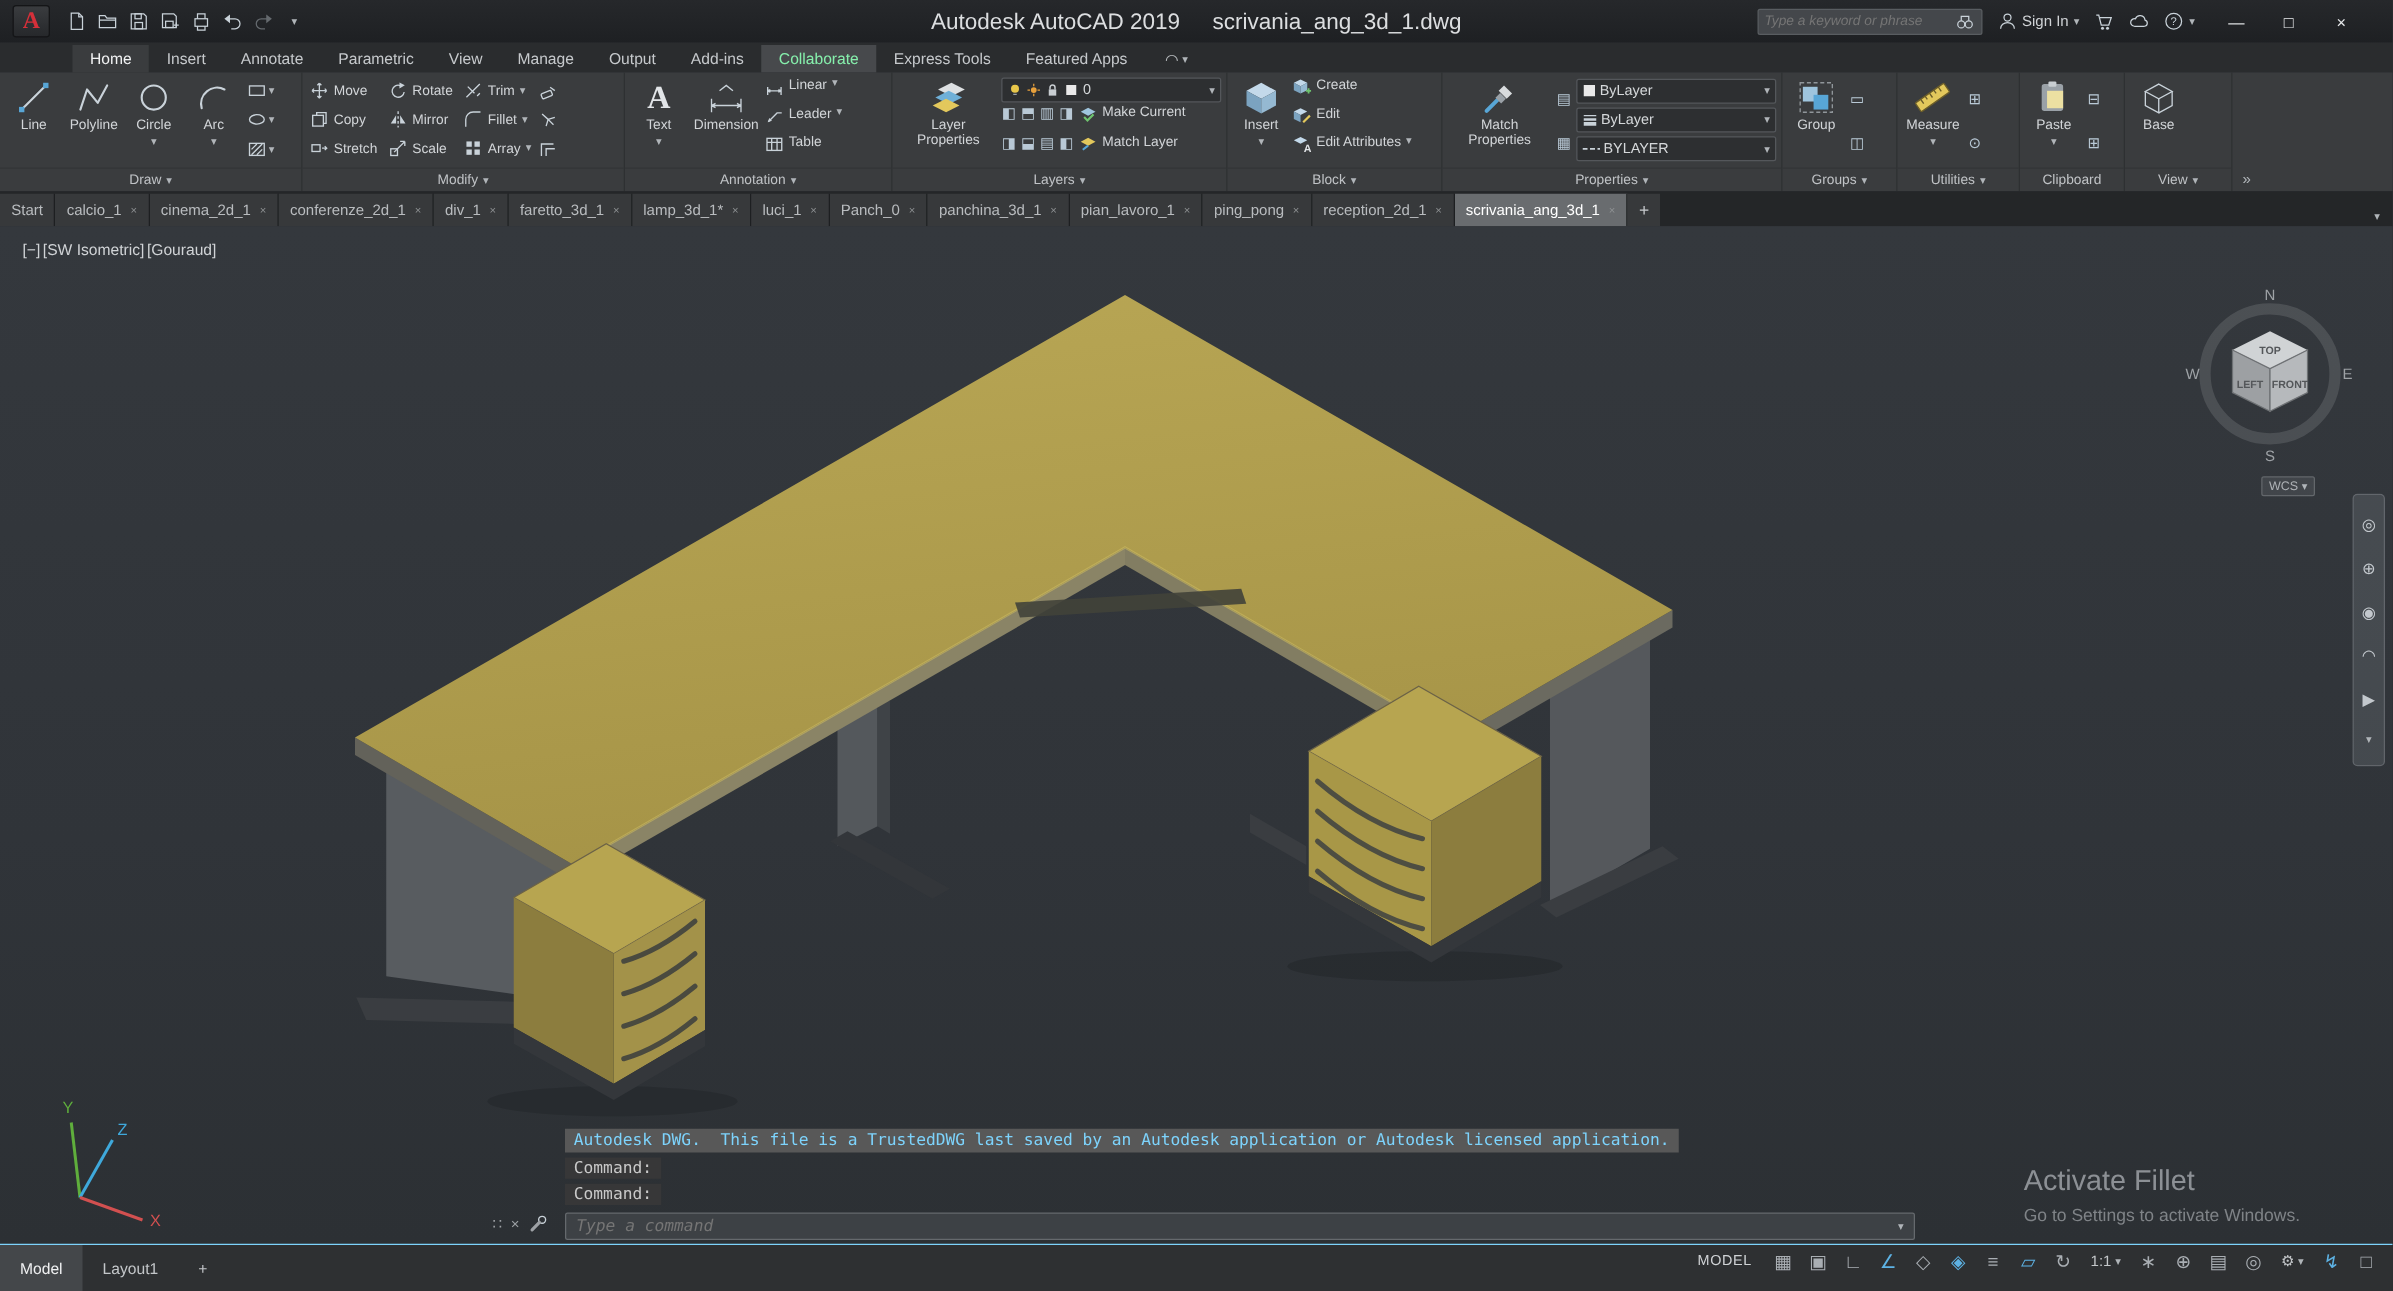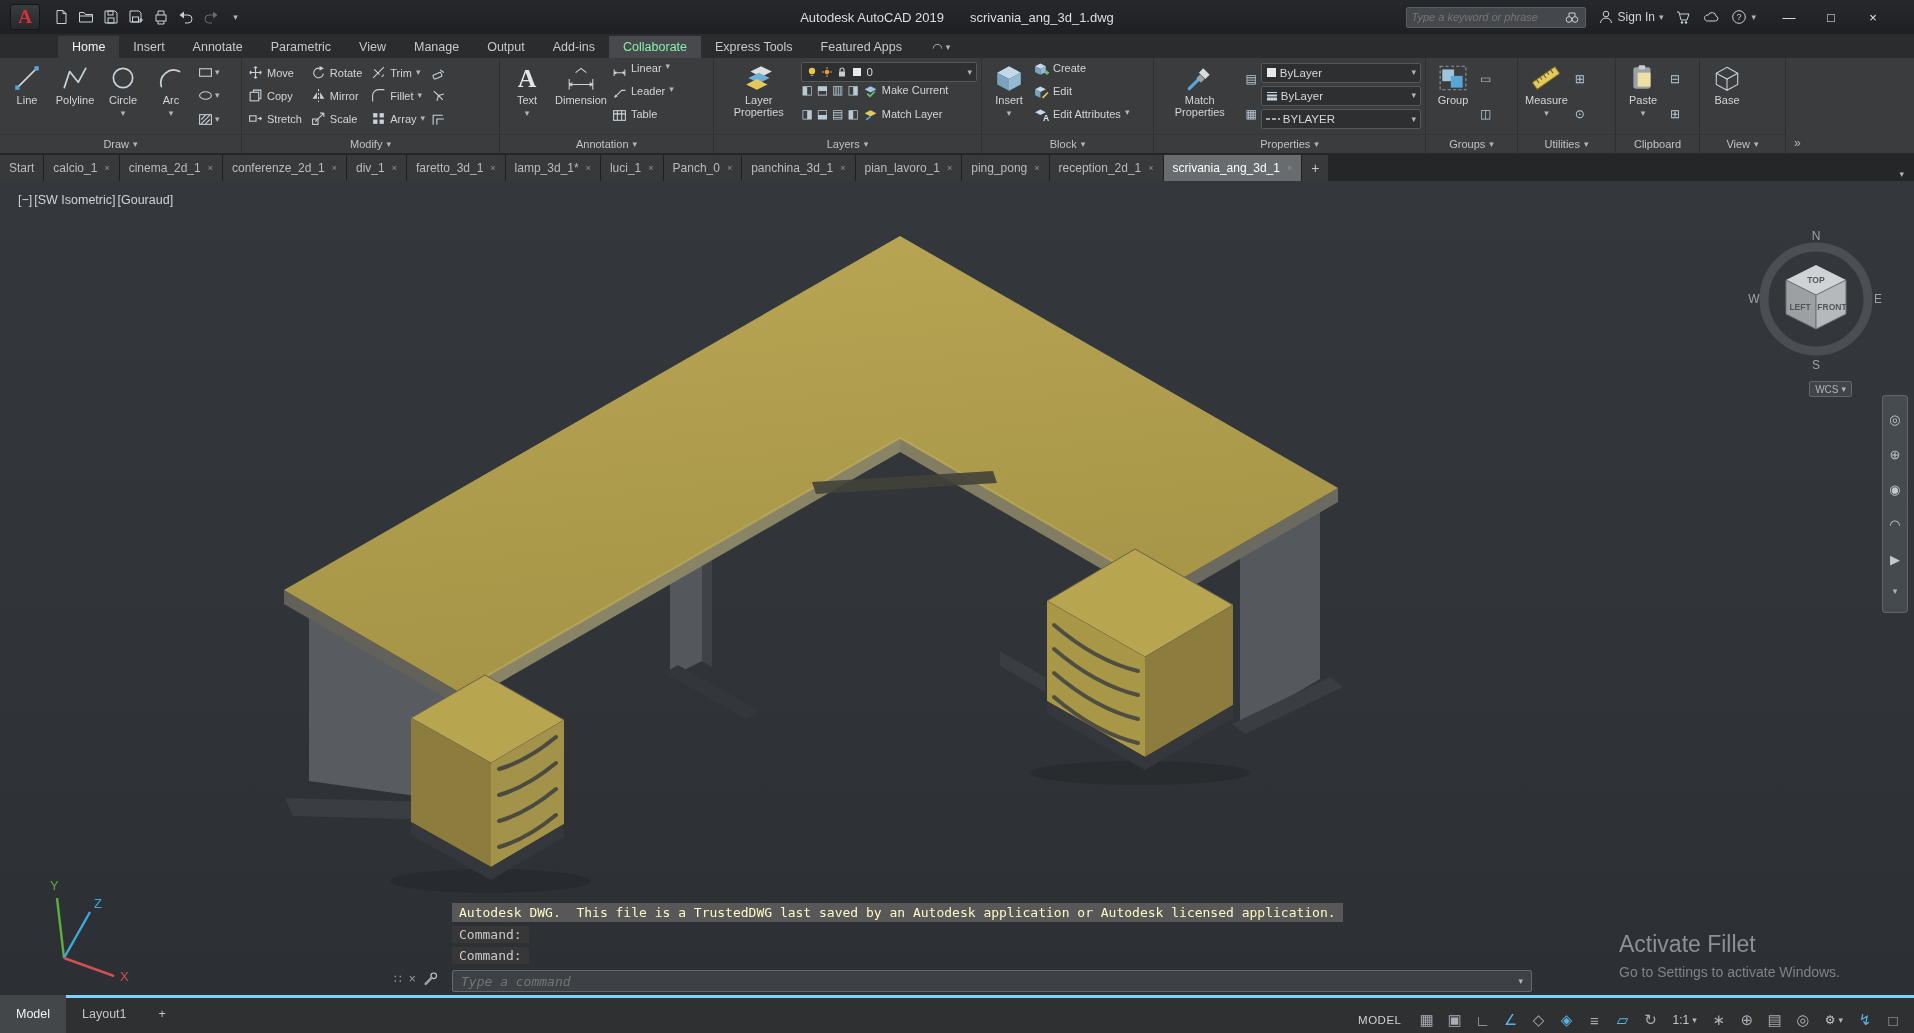--- a/index.html
+++ b/index.html
@@ -10,21 +10,21 @@
 .st1{stroke:#c9d2d9;stroke-width:1;fill:none}
 .fg{fill:#c9d2d9}
 .cd{font-size:9px;color:#b0b5b9;line-height:1}
 .i28{width:30px;height:30px}
 .i14{width:15px;height:15px;flex:none}
 .i16{width:16px;height:16px}
 
 #titlebar{top:0;left:0;width:1914px;height:34px;background:linear-gradient(#26282b,#1e2023);display:flex;align-items:center;color:#cfd2d5;z-index:50}
 #applogo{width:30px;height:26px;margin:0 8px 0 10px;background:linear-gradient(#3a3c3f,#26282b);border:1px solid #141517;border-radius:3px;display:flex;align-items:center;justify-content:center;font-weight:bold;font-size:19px;color:#d6303a;font-family:"Liberation Serif",serif}
 .qatbtn{width:25px;height:25px;display:flex;align-items:center;justify-content:center;border-radius:2px}
-#titletext{position:absolute;left:50%;transform:translateX(-50%);font-size:13px;color:#dcdee0;white-space:nowrap;display:flex;gap:26px}
+#titletext{position:absolute;left:50%;transform:translateX(-50%);font-size:18px;color:#dcdee0;white-space:nowrap;display:flex;gap:26px}
 #tb-right{margin-left:auto;display:flex;align-items:center;gap:12px;padding-right:20px}
 #searchbox{width:180px;height:21px;background:#44474b;border:1px solid #595d61;border-radius:2px;display:flex;align-items:center;padding:0 5px;gap:4px}
 #searchbox input{flex:1;background:transparent;border:none;outline:none;font-size:11px;font-style:italic;color:#a9aeb3;font-family:"Liberation Sans",sans-serif;min-width:0}
 .tb-it{display:flex;align-items:center;gap:4px;font-size:12px;color:#cfd2d5}
 .winbtn{width:42px;height:34px;display:flex;align-items:center;justify-content:center;font-size:13px;color:#e8eaec}
 
 #tabrow{top:34px;left:0;width:1914px;height:24px;background:#2a2c2e;display:flex;align-items:flex-end;padding-left:58px;color:#c6c9cc;font-size:12.5px}
 .rtab{padding:4px 14px;cursor:default}
 .rtab.active{background:#3a3c3e;color:#f2f3f4}
 .rtab.hl{background:#47494c;color:#86efac}
@@ -56,28 +56,28 @@
 #viewport{top:181px;left:0;width:1914px;height:814px;background:linear-gradient(180deg,#34383d 0%,#30343ا9 60%,#2c3034 100%);background:linear-gradient(180deg,#34383d 0%,#303439 60%,#2c3034 100%);overflow:hidden}
 #vpctl{left:18px;top:12px;font-size:12.5px;color:#d0d3d6;display:flex;gap:2px}
 .vct{fill:#9ea2a6;font-size:12px;text-anchor:middle;font-family:"Liberation Sans",sans-serif}
 .vcf{fill:#54575a;font-size:8.5px;text-anchor:middle;font-weight:bold;font-family:"Liberation Sans",sans-serif}
 #wcschip{right:62px;top:200px;height:16px;background:rgba(110,115,120,.25);border:1px solid #63676b;border-radius:2px;display:flex;align-items:center;gap:3px;padding:0 5px;font-size:10px;color:#aeb2b6}
 #navbar{right:6px;top:214px;width:26px;height:218px;background:rgba(210,216,222,.13);border:1px solid rgba(230,235,240,.18);border-radius:4px;display:flex;flex-direction:column;align-items:center;justify-content:space-around;padding:6px 0;color:#c3c8cd;font-size:13px}
 #watermark{right:74px;top:750px;color:#9da1a6;opacity:.85}
 #watermark .w1{font-size:23px;font-weight:300}
 #watermark .w2{font-size:14px;margin-top:6px;color:#8e9296}
 .cmdline{position:absolute;font-family:"DejaVu Sans Mono",monospace;font-size:13px;white-space:pre}
-#cmd-trusted{left:452px;top:722px;background:#585858;color:#fef9c3;padding:2px 7px}
+#cmd-trusted{left:452px;top:722px;background:#585858;color:#7dd3fc;padding:2px 7px}
 #cmd-l1{left:452px;top:745px;background:rgba(56,56,56,.9);color:#c9c9c9;padding:1px 7px}
 #cmd-l2{left:452px;top:766px;background:rgba(56,56,56,.9);color:#c9c9c9;padding:1px 7px}
 #cmdbar{left:452px;top:789px;width:1080px;height:22px;background:#3d4145;border:1px solid #65696d;border-radius:2px;display:flex;align-items:center;padding:0 8px;gap:6px}
 #cmdbar input{flex:1;background:transparent;border:none;outline:none;font-family:"DejaVu Sans Mono",monospace;font-style:italic;font-size:13px;color:#9aa0a5}
 #cmdctl{left:394px;top:790px;display:flex;align-items:center;gap:7px;color:#9da1a5;font-size:12px}
 
-#statusbar{top:995px;left:0;width:1914px;height:38px;background:#2e3032;border-top:3px solid #7dd3fc;display:flex;align-items:flex-end;color:#c3c6c9}
+#statusbar{top:995px;left:0;width:1914px;height:38px;background:#2e3032;border-top:1px solid #7dd3fc;display:flex;align-items:flex-start;color:#c3c6c9}
 .dtab{padding:0 16px;height:38px;display:flex;align-items:center;font-size:12.5px}
 .dtab.active{background:#44474a;color:#f0f1f2}
 #sb-right{margin-left:auto;display:flex;align-items:center;gap:2px;padding-right:8px}
 .sic{min-width:26px;height:26px;display:flex;align-items:center;justify-content:center;font-size:15px;color:#a9aeb3;border-radius:2px}
 .sic.on{color:#5db2e4}
 .schip{display:flex;align-items:center;gap:3px;padding:0 7px;height:26px;font-size:12px;color:#c3c6c9}
 #sb-model{font-size:11.5px;letter-spacing:.5px;padding:0 10px;color:#d0d3d6}
 </style>
 </head>
 <body>

